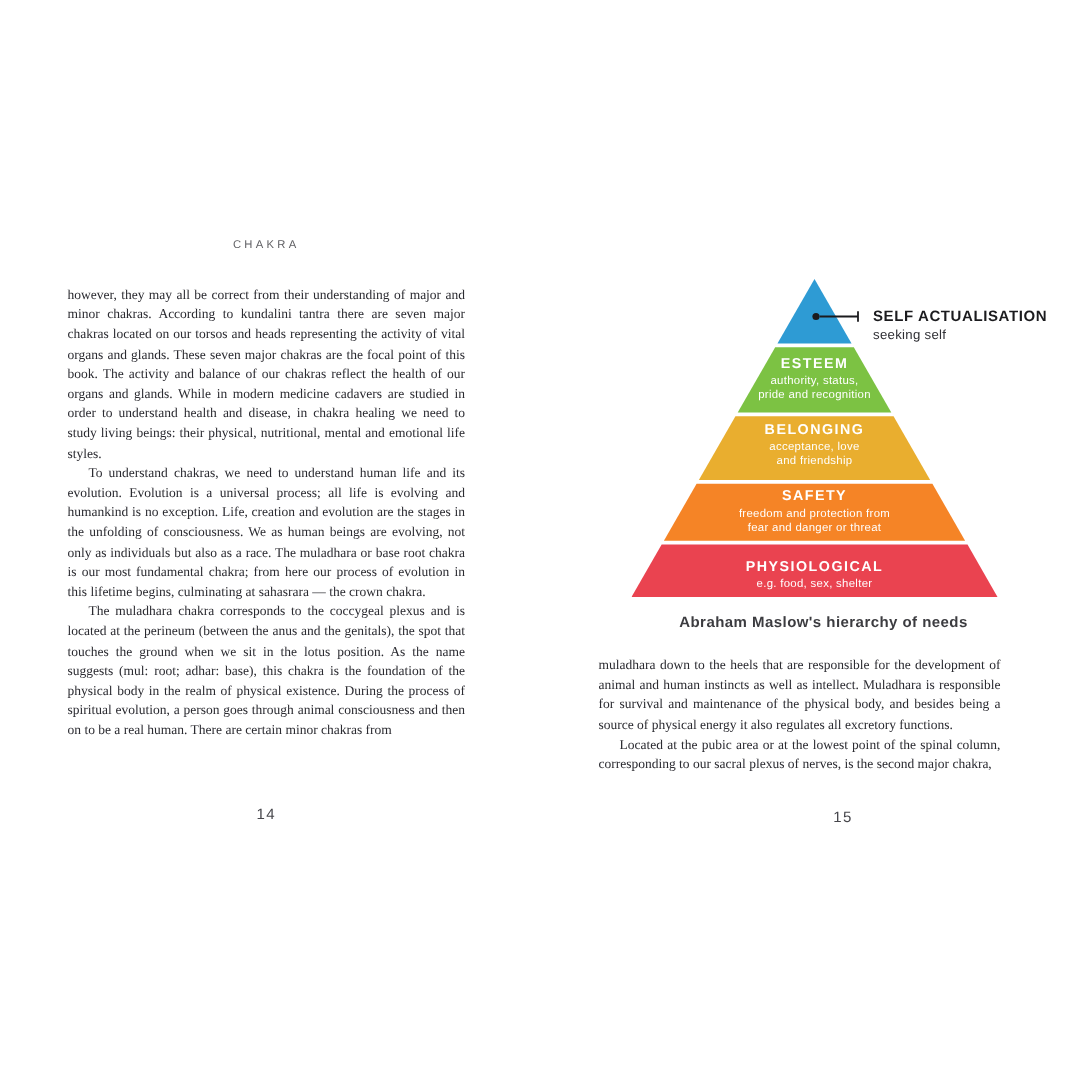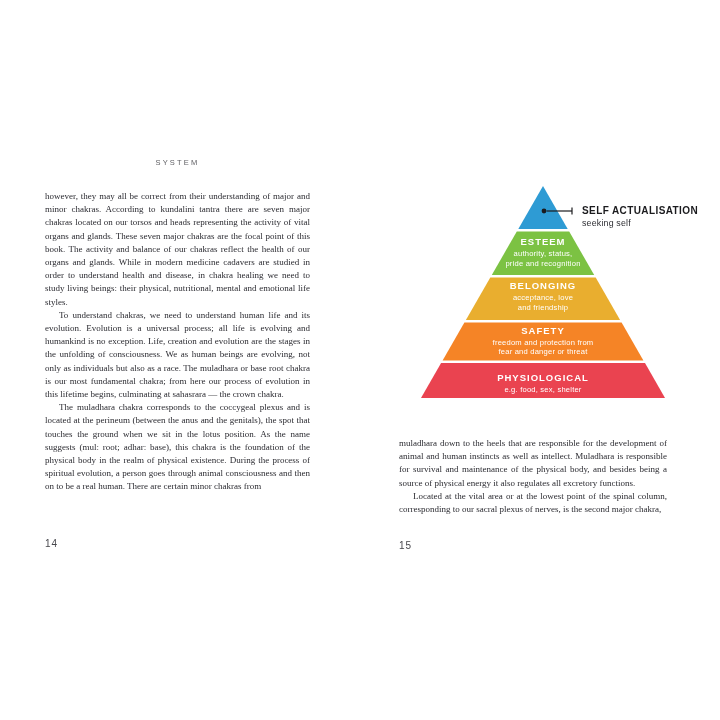--- a/index.html
+++ b/index.html
@@ -29,28 +29,28 @@
     color: #2b2b31;
     text-align: justify;
   }
   .body-text.left  { left: 45px;  top: 190px; width: 265px; }
   .body-text.right { left: 399px; top: 437px; width: 268px; }
   .body-text p { margin: 0; }
   .body-text p.indent { text-indent: 14px; }
   .body-text b { font-weight: normal; }
   .folio {
     position: absolute;
-    text-align: left;
+    text-align: center;
     font-family: "Liberation Sans", sans-serif;
     font-size: 10px;
     letter-spacing: 1px;
     color: #47474c;
   }
   .folio.left  { left: 45px;  top: 538px; width: 265px; }
-  .folio.right { left: 399px; top: 540px; width: 268px; }
+  .folio.right { left: 428px; top: 540px; width: 268px; }
   .pyramid-svg {
     position: absolute;
     left: 421px;
     top: 185px;
     width: 282px;
     height: 218px;
   }
   .band-name {
     font-family: "Liberation Sans", sans-serif;
     font-size: 9.5px;
@@ -90,21 +90,21 @@
     font-weight: bold;
     color: #3c3c40;
     letter-spacing: 0.3px;
   }
 </style>
 </head>
 <body>
 
 <div class="canvas">
 
-  <div class="running-head left">SYSTEM</div>
+  <div class="running-head left">CHAKRA</div>
 
   <div class="body-text left">
     <p>however, they may all be correct from their understanding of major and minor chakras. According to kundalini tantra there are seven major chakras located on our torsos and heads representing the activity of vital organs and glands. These seven major chakras are the focal point of this book. The activity and balance of our chakras reflect the health of our organs and glands. While in modern medicine cadavers are studied in order to understand health and disease, in chakra healing we need to study living beings: their physical, nutritional, mental and emotional life styles.</p>
     <p class="indent">To understand chakras, we need to understand human life and its evolution. Evolution is a universal process; all life is evolving and humankind is no exception. Life, creation and evolution are the stages in the unfolding of consciousness. We as human beings are evolving, not only as individuals but also as a race. The muladhara or base root chakra is our most fundamental chakra; from here our process of evolution in this lifetime begins, culminating at sahasrara — the crown chakra.</p>
     <p class="indent"><span>The </span><b>muladhara</b><span> chakra corresponds to the coccygeal plexus and is located at the perineum (between the anus and the genitals), the spot that touches the ground when we sit in the lotus position. As the name suggests (mul: root; adhar: base), this chakra is the foundation of the physical body in the realm of physical existence. During the process of spiritual evolution, a person goes through animal consciousness and then on to be a real human. There are certain minor chakras from</span></p>
   </div>
 
   <div class="folio left">14</div>
 
 
@@ -131,21 +131,22 @@
     <text class="band-desc" x="122" y="124.5">and friendship</text>
 
     <text class="band-name" x="122" y="148.5">SAFETY</text>
     <text class="band-desc" x="122" y="159.5">freedom and protection from</text>
     <text class="band-desc" x="122" y="169">fear and danger or threat</text>
 
     <text class="band-name" x="122" y="195.5">PHYSIOLOGICAL</text>
     <text class="band-desc" x="122" y="206.5">e.g. food, sex, shelter</text>
   </svg>
 
+  <div class="fig-caption">Abraham Maslow's hierarchy of needs</div>
 
   <div class="body-text right">
     <p>muladhara down to the heels that are responsible for the development of animal and human instincts as well as intellect. Muladhara is responsible for survival and maintenance of the physical body, and besides being a source of physical energy it also regulates all excretory functions.</p>
-    <p class="indent">Located at the vital area or at the lowest point of the spinal column, corresponding to our sacral plexus of nerves, is the second major chakra,</p>
+    <p class="indent">Located at the pubic area or at the lowest point of the spinal column, corresponding to our sacral plexus of nerves, is the second major chakra,</p>
   </div>
 
   <div class="folio right">15</div>
 
 </div>
 
 </body></html>

